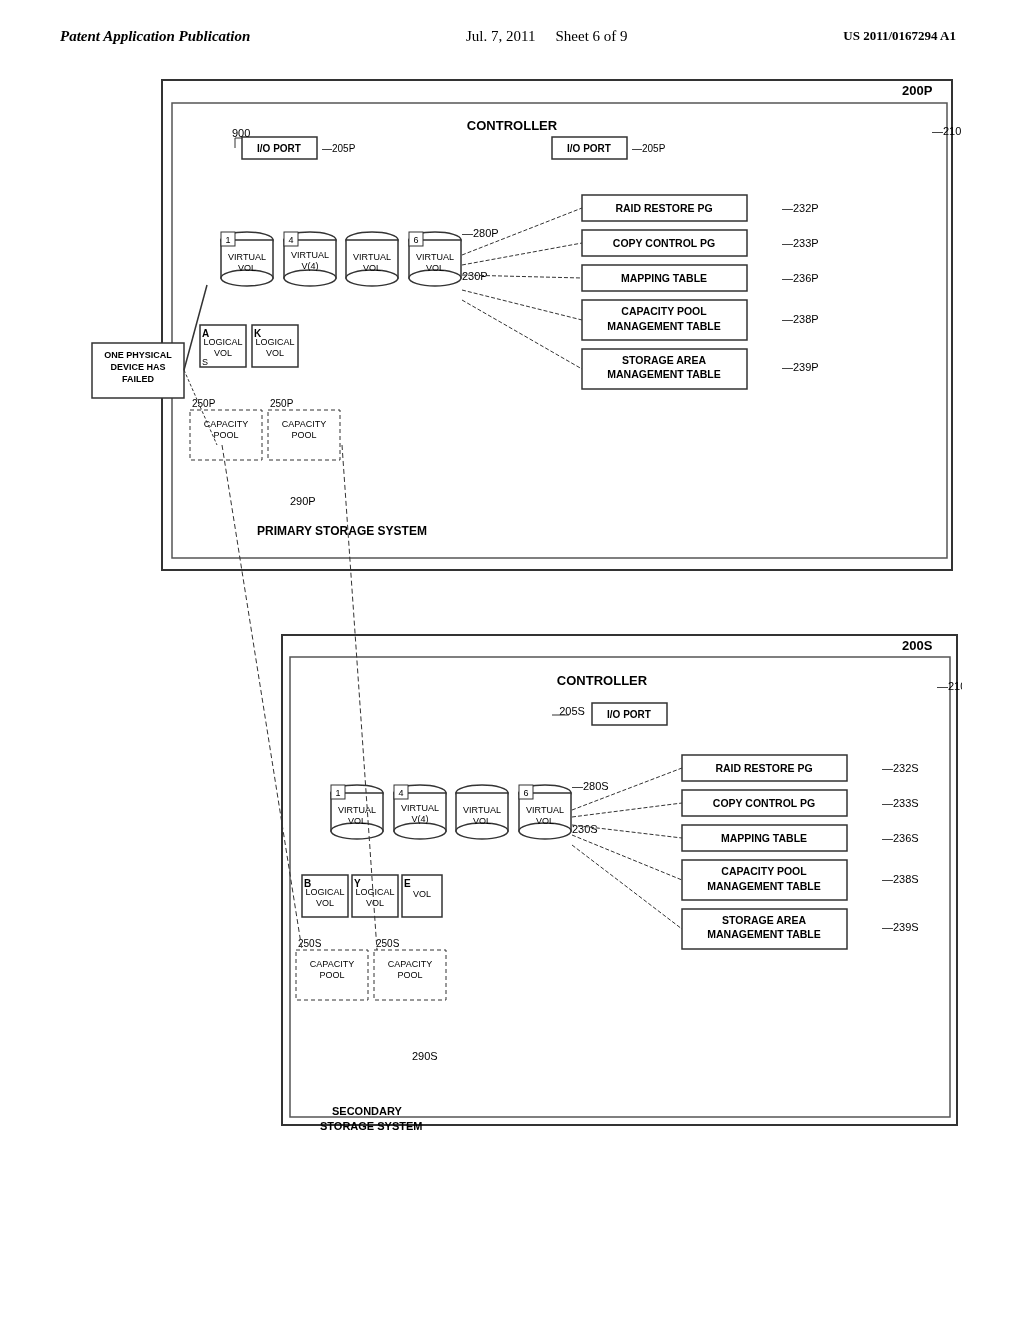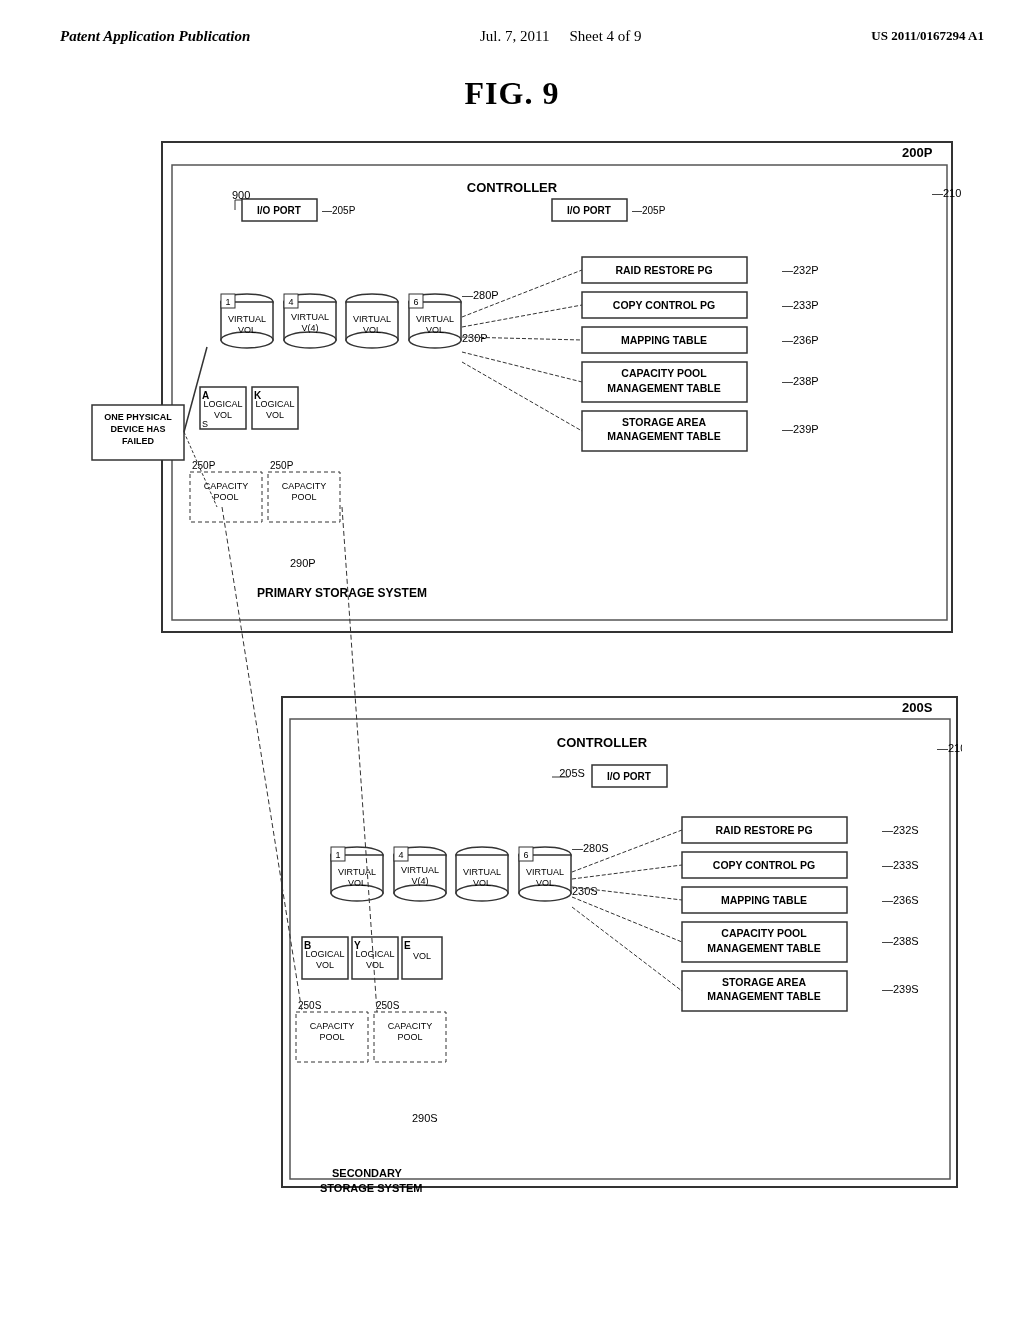--- a/index.html
+++ b/index.html
@@ -10,21 +10,21 @@
       min-height: 1320px;
       position: relative;
       overflow-x: hidden;
     }
 
     
     .header {
       display: flex;
       justify-content: space-between;
       align-items: flex-start;
-      padding: 28px 40px 10px 60px;
+      padding: 28px 68px 10px 60px;
       border-bottom: none;
     }
     .header-left {
       font-size: 15px;
       font-weight: bold;
       font-style: italic;
     }
     .header-right {
       font-size: 13px;
       font-weight: bold;
@@ -44,28 +44,27 @@
       letter-spacing: 1px;
     }
   </style>
 </head>
 <body>
 
 <div class="header">
   <div class="header-left">Patent Application Publication</div>
   <div style="display:flex;gap:20px;font-size:15px;">
     <span>Jul. 7, 2011</span>
-    <span>Sheet 4 of 9</span>
+    <span>Sheet 6 of 9</span>
   </div>
   <div class="header-right">US 2011/0167294 A1</div>
 </div>
 
 <div class="main">
 
-  <div class="fig-title">FIG. 9</div>
 
   <svg width="900" height="1130" viewBox="0 0 900 1130" style="display:block;margin:0 auto;" xmlns="http://www.w3.org/2000/svg">
 
     <rect x="100" y="5" width="790" height="490" fill="white" stroke="#333" stroke-width="2"></rect>
 
     <text x="840" y="20" font-size="13" font-family="Arial" font-weight="bold">200P</text>
 
     <rect x="110" y="28" width="775" height="455" fill="white" stroke="#555" stroke-width="1.5"></rect>
     <text x="870" y="60" font-size="11" font-family="Arial">—210P</text>
 

